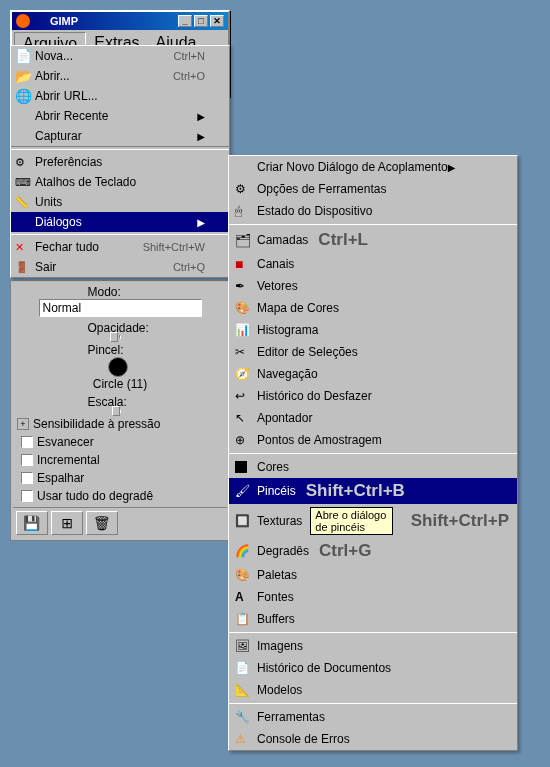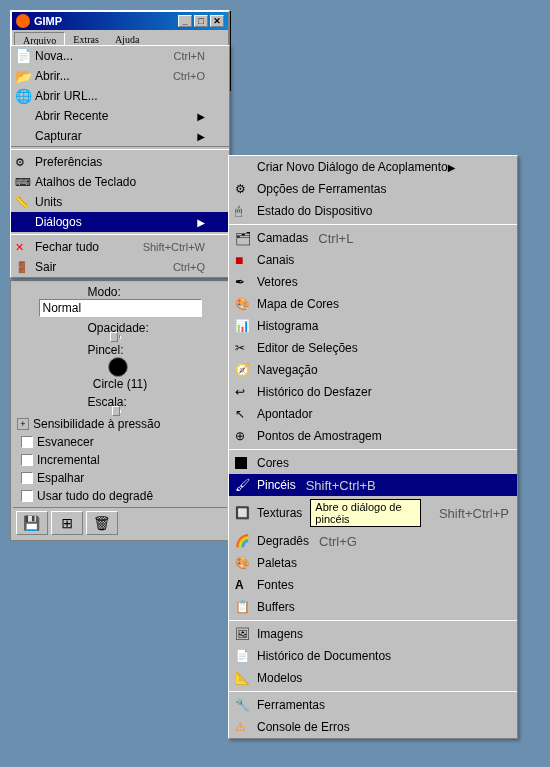--- a/index.html
+++ b/index.html
@@ -30,21 +30,21 @@
       color: white;
       padding: 2px 4px;
       display: flex;
       align-items: center;
       justify-content: space-between;
       height: 18px;
     }
     .title-bar-left {
       display: flex;
       align-items: center;
-      gap: 4px;
+      gap: 20px;
     }
     .title-icon {
       width: 14px;
       height: 14px;
       background: #ff6600;
       border-radius: 50%;
       display: inline-block;
     }
     .title-text {
       font-size: 11px;
@@ -73,23 +73,22 @@
     .menu-bar {
       background: #c0c0c0;
       border-bottom: 1px solid #808080;
       display: flex;
       padding: 2px 2px;
       gap: 0;
     }
     .menu-item {
       padding: 2px 8px;
       cursor: pointer;
-      font-size: 10px;
+      font-size: 16px;
       color: #000;
-      font-family: Liberation Serif, serif;
     }
     .menu-item.active {
       background: #c0c0c0;
       border: 1px solid;
       border-color: #808080 #ffffff #ffffff #808080;
     }
 
     
     .toolbar {
       background: #c0c0c0;
@@ -304,22 +303,23 @@
       background: #000080;
       color: #fff;
     }
     .submenu-icon {
       position: absolute;
       left: 6px;
       font-size: 13px;
     }
     .submenu-shortcut {
       color: #555;
-      font-size: 13px;
+      font-size: 17px;
       margin-left: 10px;
+      font-weight: bold;
     }
     .submenu-item.highlighted .submenu-shortcut,
     .submenu-item.with-tooltip .submenu-shortcut {
       color: #ccc;
     }
     .submenu-separator {
       height: 1px;
       background: #808080;
       margin: 2px 0;
       border-bottom: 1px solid #fff;

